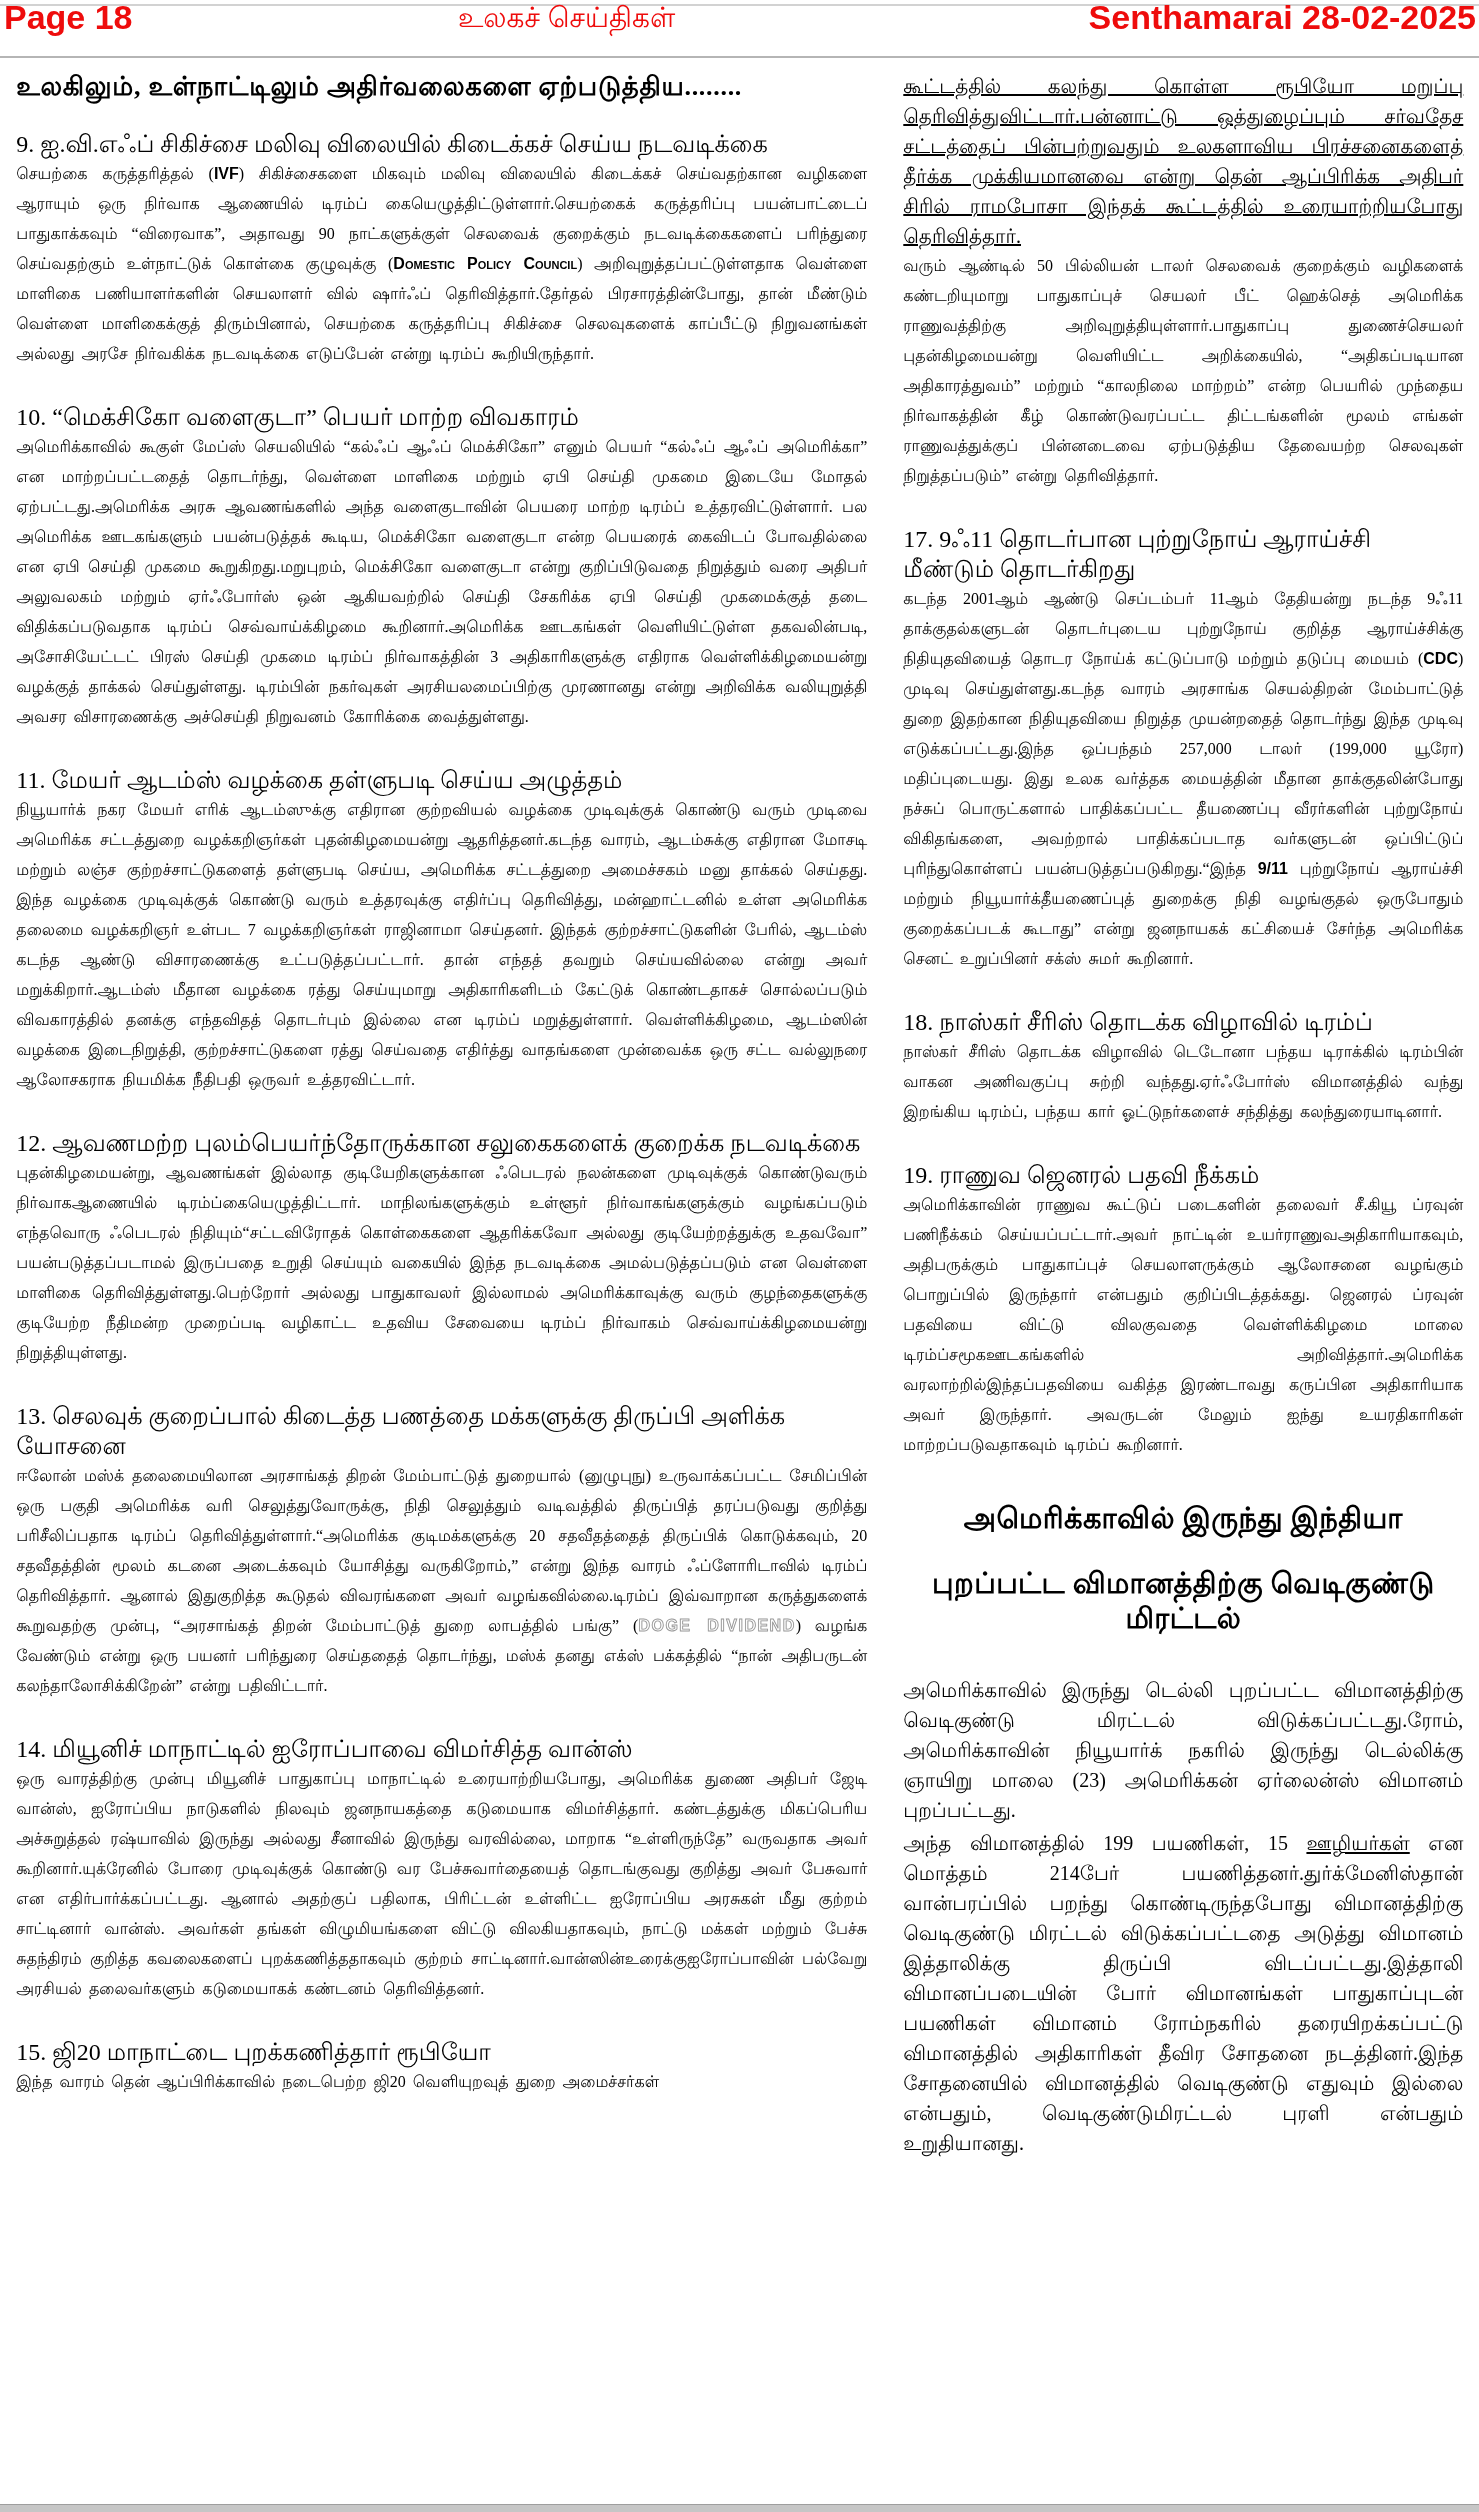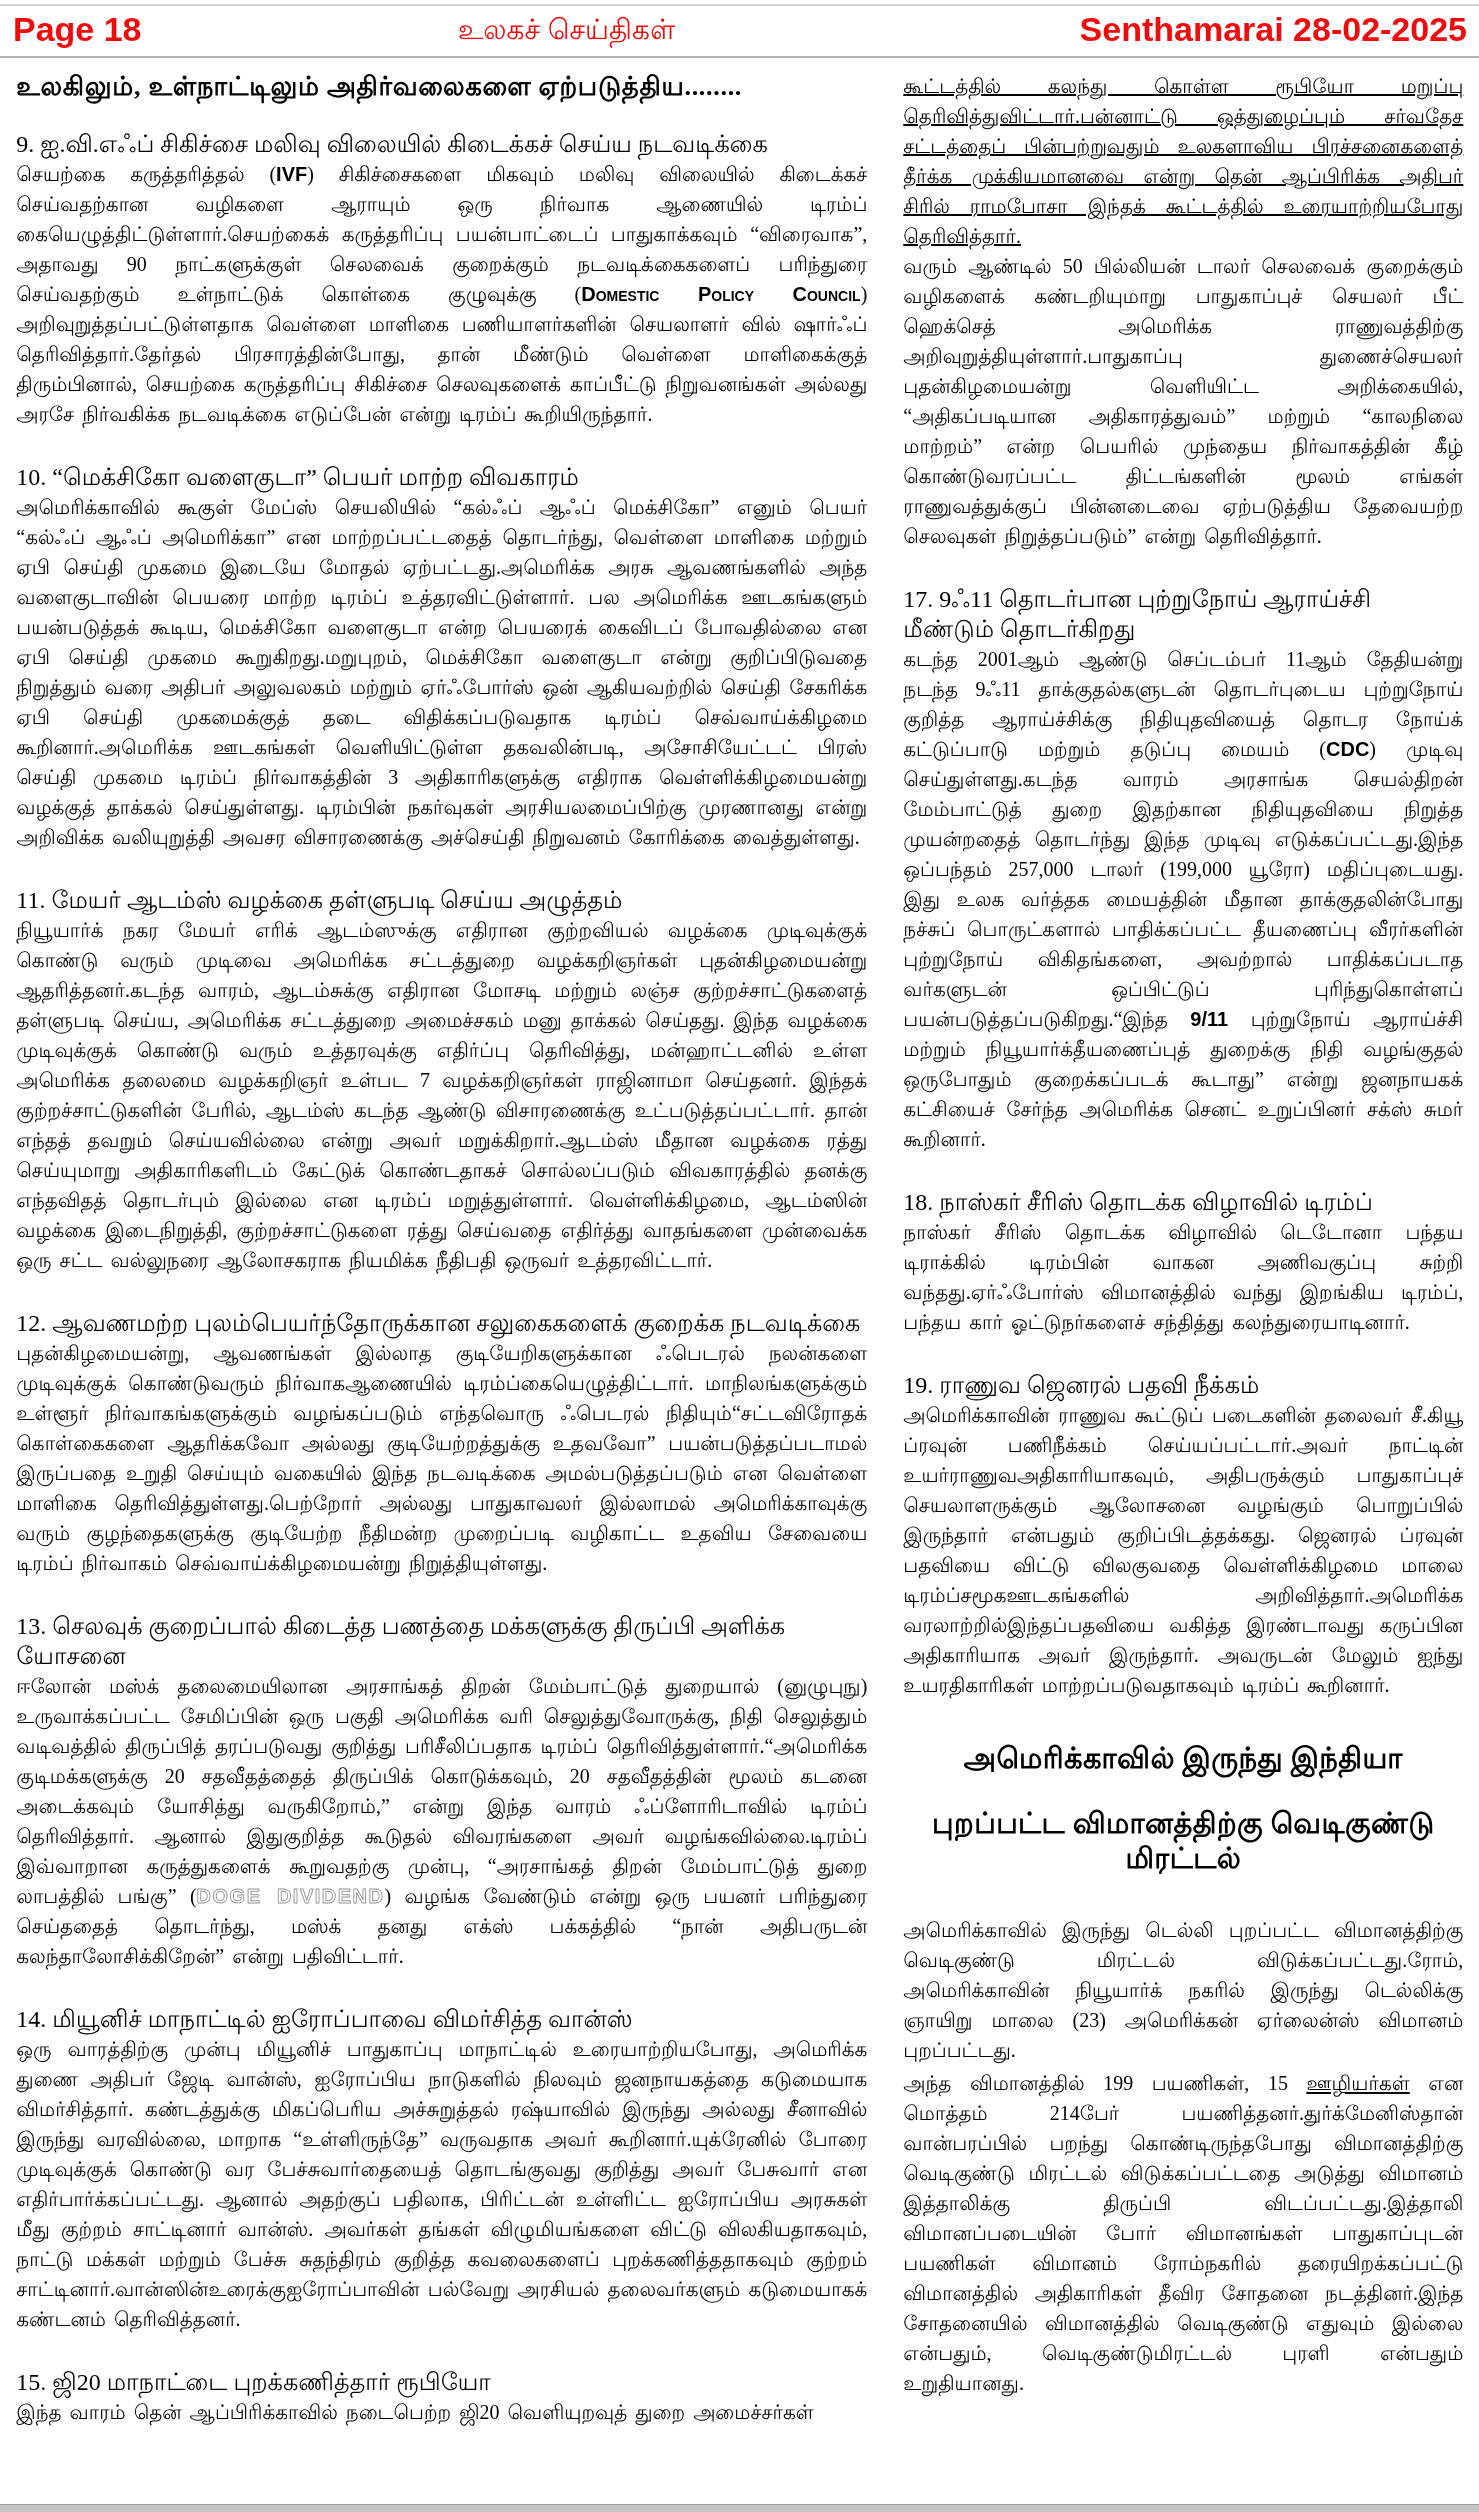--- a/index.html
+++ b/index.html
@@ -6,43 +6,43 @@
   .page{
     position:relative;
     width:1480px;height:2512px;
     background:#ffffff;
     overflow:hidden;
     font-family:"Liberation Serif","DejaVu Serif",serif;
     color:#000;
   }
   .top-rule{position:absolute;left:0;top:4.4px;width:100%;height:1.5px;background:#d2d2d2;}
   .page-header{
-    position:absolute;left:0;top:12px;width:100%;height:37px;
+    position:absolute;left:0;top:0;width:100%;height:37px;
     display:flex;align-items:flex-end;justify-content:space-between;
-    padding:0 13px;box-sizing:border-box;
+    padding:0 4px;box-sizing:border-box;
     font-family:"Liberation Sans","DejaVu Sans",sans-serif;
   }
   .hdr-left{font-size:34px;font-weight:bold;color:var(--accent);}
   .hdr-center{font-size:28px;color:var(--accent);transform:translateX(-44px);}
   .hdr-right{font-size:34px;font-weight:bold;color:var(--accent);}
   .header-rule{position:absolute;left:0;top:56px;width:100%;height:2.2px;background:#b5b5b5;border-bottom:1.5px solid #ffffff;}
   .columns{
     position:absolute;left:16.3px;top:71px;width:1447px;height:2427px;
     display:flex;gap:36px;
   }
   .col-left{width:851px;flex:none;}
   .col-right{flex:1;min-width:0;}
   .lead-headline{
     font-size:26px;font-weight:bold;line-height:1.25;
     margin:0 0 25px 0;letter-spacing:0.7px;
   }
   .article{margin-top:33px;}
   .article:first-child{margin-top:0;}
   .article-title{font-size:24px;line-height:30px;}
-  .article-body{font-size:20px;line-height:30px;text-align:justify;word-spacing:3px;}
+  .article-body{font-size:16px;line-height:30px;text-align:justify;word-spacing:3px;}
   .continuation{font-size:20px;line-height:30px;text-align:justify;word-spacing:4.4px;margin-top:0;text-decoration:underline;}
   .lat{font-family:"Liberation Sans","DejaVu Sans",sans-serif;font-weight:bold;font-variant:small-caps;}
   .outline{
     font-family:"Liberation Sans","DejaVu Sans",sans-serif;font-weight:bold;letter-spacing:1.5px;
     color:#ffffff;-webkit-text-stroke:0.9px #9a9a9a;text-shadow:0 0 0.7px #9a9a9a;
   }
   .feature{margin-top:41px;}
   .feature-heading{
     font-size:29px;font-weight:bold;text-align:center;line-height:1.2;
     letter-spacing:0.4px;

